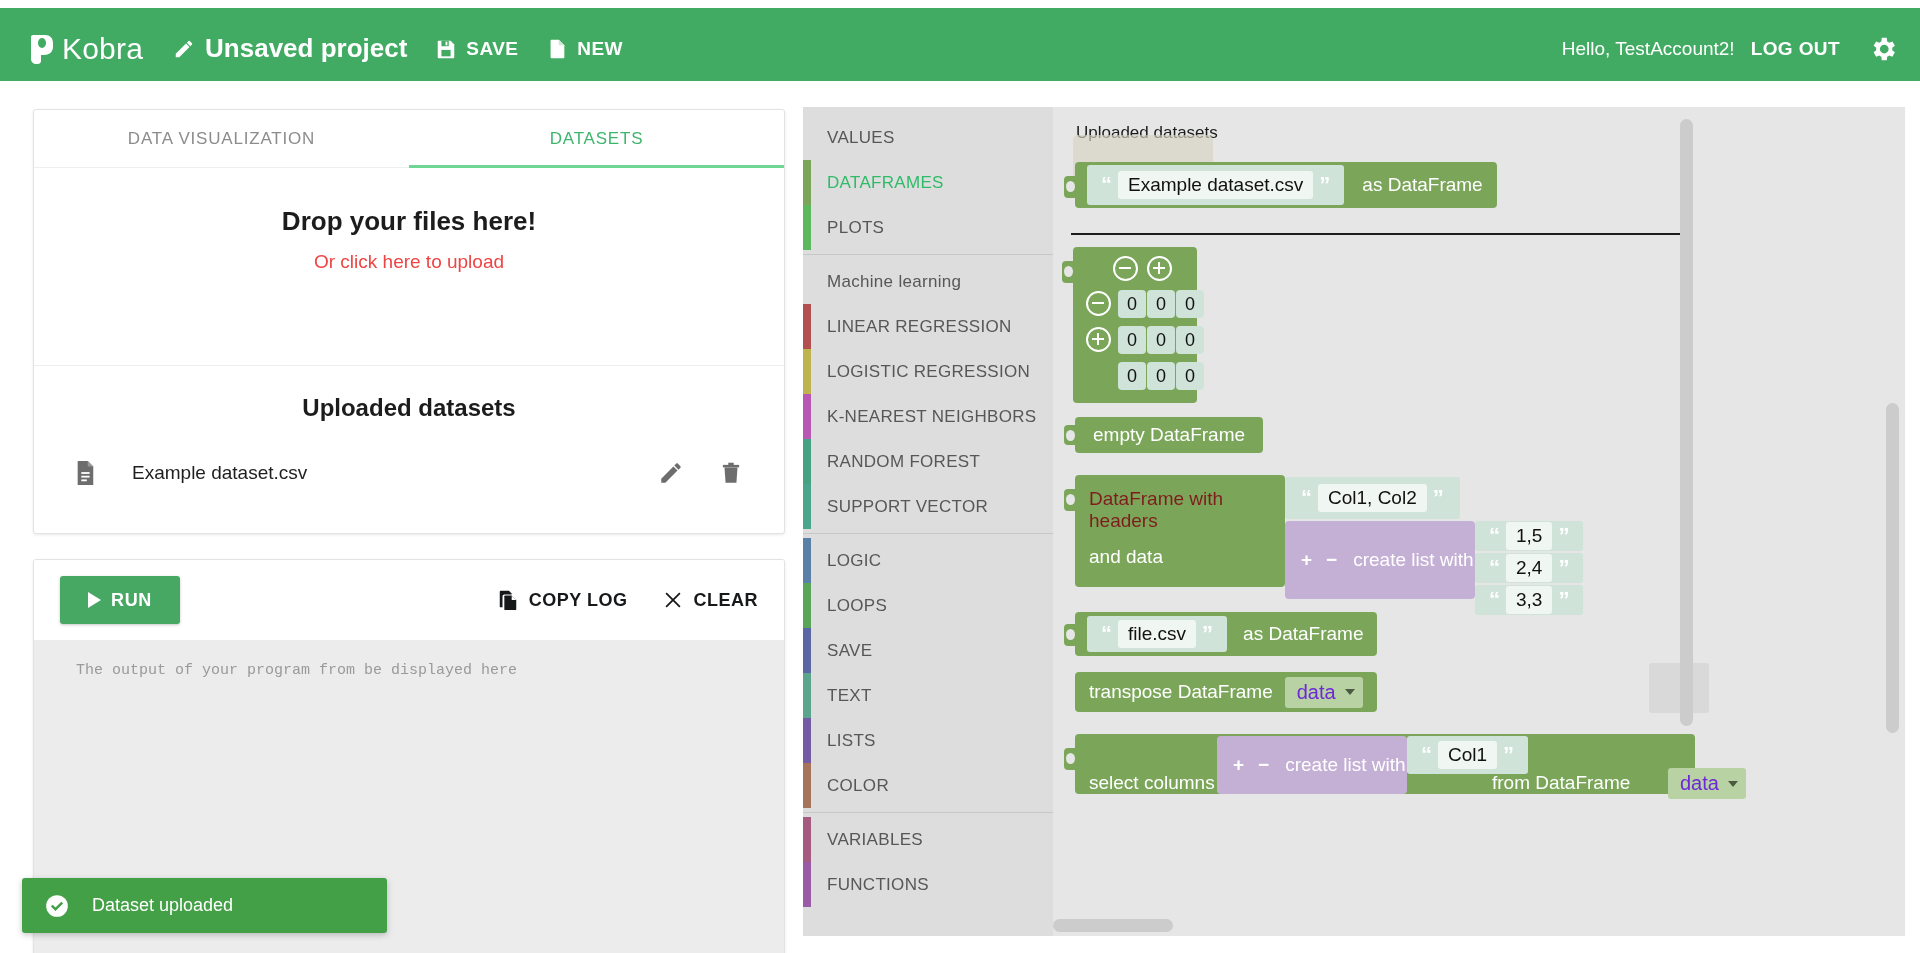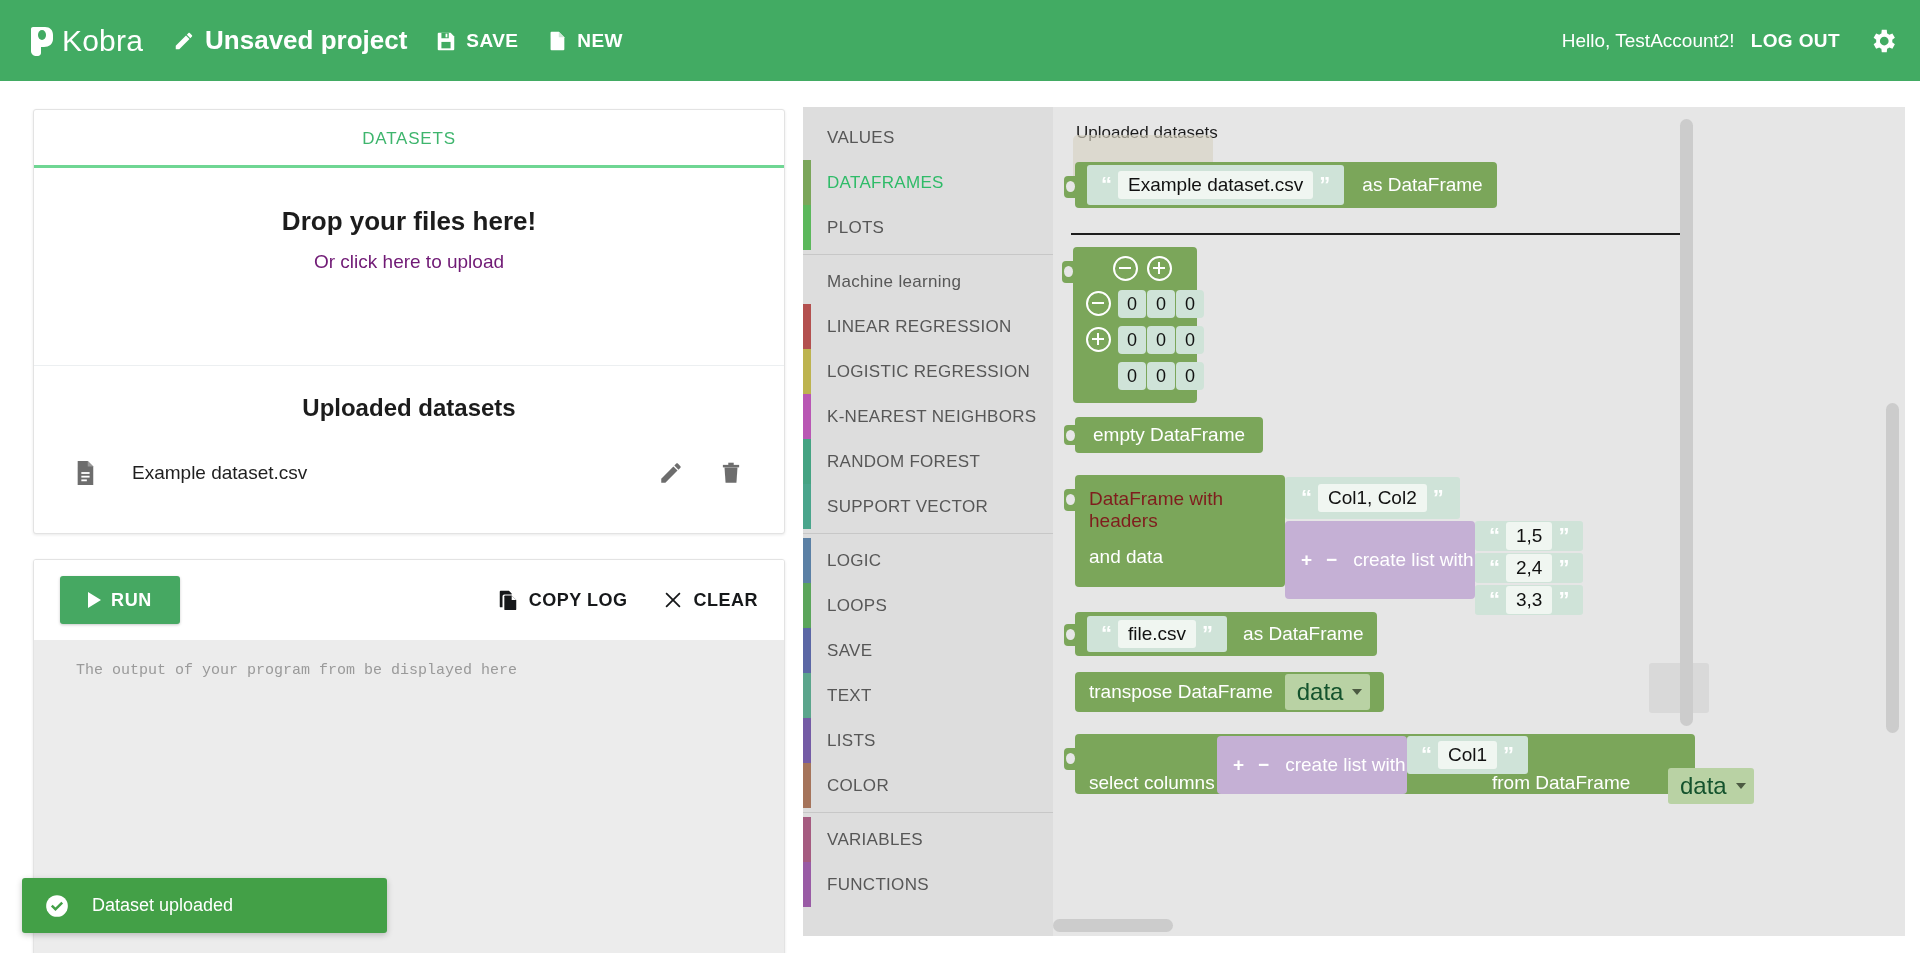--- a/index.html
+++ b/index.html
@@ -5,21 +5,21 @@
   * { box-sizing: border-box; margin: 0; padding: 0; }
   html, body {
     width: 1920px; height: 953px;
     font-family: "Liberation Sans", sans-serif;
     background: #ffffff;
     overflow: hidden;
   }
 
   
   #header {
-    position: absolute; left: 0; top: 0; width: 1920px; height: 81px;
+    position: absolute; left: 0; top: 8px; width: 1920px; height: 81px;
     background: #42ab63;
     display: flex; align-items: center;
   }
   #logo-group { display: flex; align-items: center; margin-left: 28px; }
   .logo-mark {
     width: 26px; height: 30px; position: relative; margin-right: 8px;
   }
   .logo-mark svg { display: block; }
   #logo-text {
     color: #ffffff; font-size: 30px; font-weight: 400; letter-spacing: .2px;
@@ -73,21 +73,21 @@
   .tab.active::after {
     content: ""; position: absolute; left: 0; right: 0; bottom: 0;
     height: 3px; background: #6fd693;
   }
   #dropzone {
     height: 198px; display: flex; flex-direction: column;
     align-items: center; justify-content: flex-start; padding-top: 38px;
     border-bottom: 1px solid #eceff1; cursor: pointer;
   }
   #dropzone-title { font-size: 26px; font-weight: bold; color: #1c1c1c; }
-  #dropzone-sub { font-size: 19px; color: #701a75; margin-top: 14px; }
+  #dropzone-sub { font-size: 19px; color: #ef4444; margin-top: 14px; }
 
   #uploaded-title {
     text-align: center; font-size: 24px; font-weight: bold; color: #1c1c1c;
     margin-top: 28px;
   }
   #dataset-row {
     display: flex; align-items: center; height: 58px;
     margin-top: 22px; padding: 0 40px;
   }
   .file-icon { width: 22px; height: 26px; margin-right: 0px; }
@@ -197,21 +197,21 @@
   .str-slot {
     display: flex; align-items: center; background: #cfe3d8;
     border-radius: 3px; height: 40px; padding: 0 8px;
   }
   .quote { color: #ffffff; font-size: 22px; font-weight: bold; padding: 0 6px; line-height: 1; }
   .str-field {
     background: #f0f6f1; border-radius: 3px; color: #111111; font-size: 19px;
     padding: 3px 10px;
   }
   .drop-field {
-    background: #b9d2a4; border-radius: 3px; color: #14532d; font-size: 24px;
+    background: #b9d2a4; border-radius: 3px; color: #6d28d9; font-size: 20px;
     padding: 4px 8px 4px 12px; display: flex; align-items: center;
   }
   .drop-field .caret {
     width: 0; height: 0; margin-left: 9px;
     border-left: 5px solid transparent; border-right: 5px solid transparent;
     border-top: 6px solid #4c5a42;
   }
 
   
   #matrix-block {
@@ -301,20 +301,23 @@
         <path fill="#ffffff" d="M19.4 13a7.8 7.8 0 0 0 0-2l2.1-1.6-2-3.5-2.5 1a7.7 7.7 0 0 0-1.7-1L15 3H11l-.3 2.9c-.6.2-1.2.5-1.7 1l-2.5-1-2 3.5L6.6 11a7.8 7.8 0 0 0 0 2l-2.1 1.6 2 3.5 2.5-1c.5.4 1.1.7 1.7 1L11 21h4l.3-2.9c.6-.3 1.2-.6 1.7-1l2.5 1 2-3.5L19.4 13zM13 15.5A3.5 3.5 0 1 1 13 8.5a3.5 3.5 0 0 1 0 7z"></path>
       </svg>
     </span>
   </div>
 </div>
 
 <div id="left-panel">
 
   <div class="card" id="datasets-card">
     <div id="tabbar">
+      <div class="tab">
+        <span>DATA VISUALIZATION</span>
+      </div>
       <div class="tab active">
         <span>DATASETS</span>
       </div>
     </div>
 
     <div id="dropzone">
       <div id="dropzone-title">Drop your files here!</div>
       <div id="dropzone-sub">Or click here to upload</div>
     </div>
 

